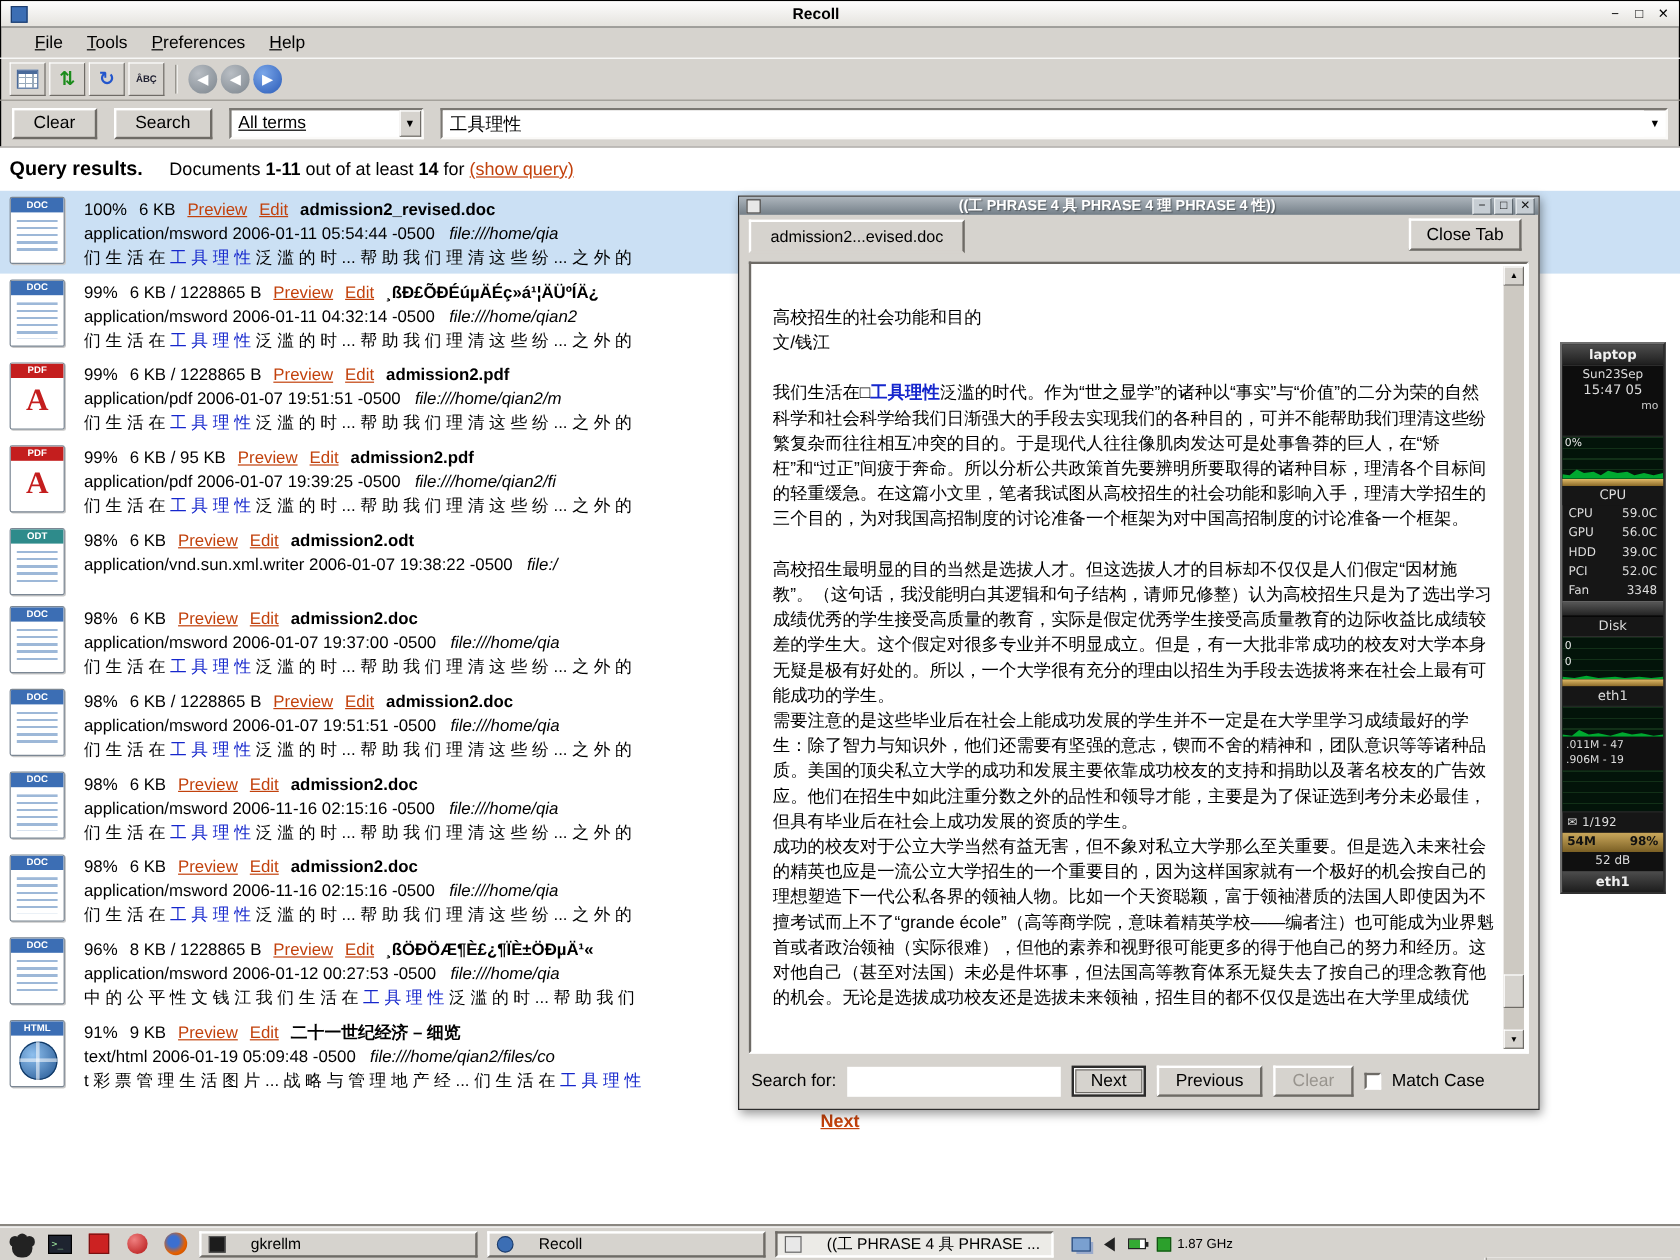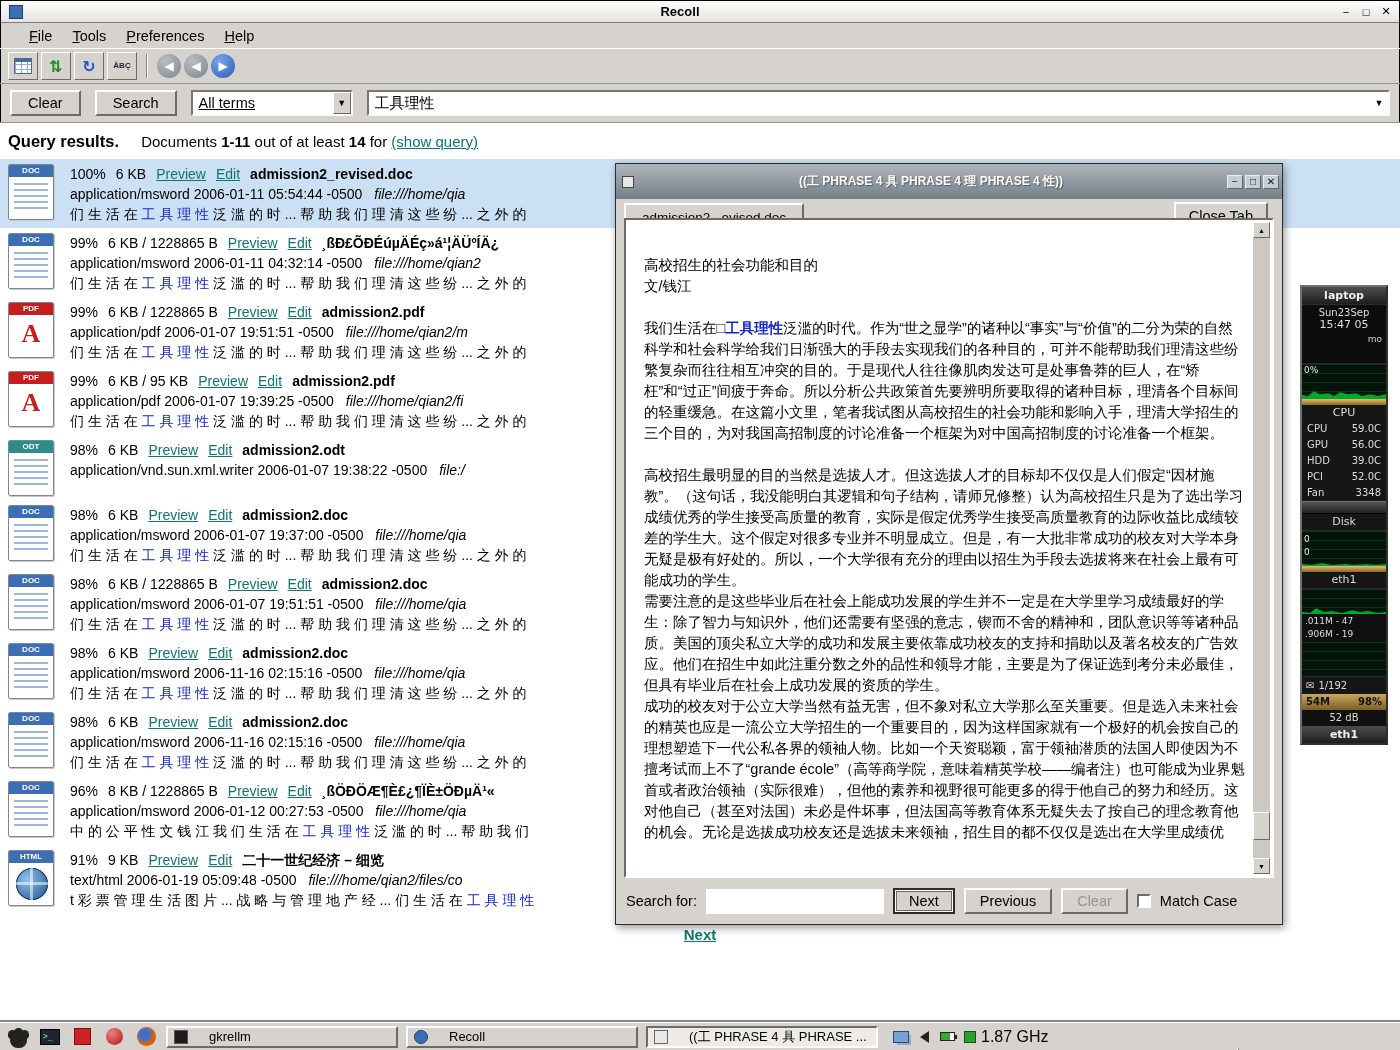--- a/index.html
+++ b/index.html
@@ -55,21 +55,21 @@
   .search-input { flex:1; border:none; outline:none; font-size:15px; padding:0 6px;
     font-family:"Liberation Sans","DejaVu Sans",sans-serif; background:#fff; }
   .hist-arrow { width:18px; display:flex; align-items:center; justify-content:center; font-size:9px; cursor:pointer; }
 
   
   .results-area { position:absolute; left:0; top:122px; width:1400px; bottom:28px;
     background:#fff; border-top:1px solid #999690; overflow:hidden; }
   .results-header { padding:9px 8px 8px 8px; font-size:15px; }
   .qr-title { font-weight:bold; font-size:16.5px; margin-right:18px; }
   .bold { font-weight:bold; }
-  .link { color:#0f766e; text-decoration:underline; cursor:pointer; }
+  .link { color:#c2410c; text-decoration:underline; cursor:pointer; }
   .result-row { display:flex; gap:16px; padding:5px 8px 4px 8px; }
   .result-row.selected { background:#cbe0f4; }
   .ricon { width:46px; height:56px; background:#fff; border:1px solid #7b8794; border-radius:2px;
     position:relative; flex:none; box-shadow:1px 1px 0 #c9c9c9; overflow:hidden; }
   .icon-tag { height:12px; color:#fff; font-size:8px; font-weight:bold; text-align:center; line-height:12px; }
   .tag-doc { background:#3c6eb4; } .tag-odt { background:#2e8b8b; }
   .tag-pdf { background:#c41e1e; } .tag-html { background:#3c6eb4; }
   .icon-lines { position:absolute; left:5px; right:5px; top:18px; bottom:6px;
     background:repeating-linear-gradient(#9db8d8 0 2px,transparent 2px 6px); }
   .pdf-a { position:absolute; left:0; right:0; top:16px; text-align:center; color:#c41e1e;
@@ -85,21 +85,21 @@
   .rline2 { font-size:14px; line-height:20px; white-space:nowrap; }
   .rurl { font-style:italic; margin-left:8px; }
   .rline3 { font-size:14px; line-height:20px; white-space:nowrap; overflow:hidden; }
   .hl { color:#1526cc; }
   .next-wrap { text-align:center; margin-top:12px; font-size:15px; }
   .next-wrap .link { font-weight:bold; }
 
   
   .preview-win { position:absolute; left:615px; top:163px; width:668px; height:762px;
     background:#d6d3ce; border:1px solid #2c2c2c; box-shadow:2px 3px 8px rgba(0,0,0,.4); z-index:10; }
-  .pv-titlebar { height:35px; background:linear-gradient(#aeb6bd,#747f88); display:flex;
+  .pv-titlebar { height:15px; background:linear-gradient(#aeb6bd,#747f88); display:flex;
     align-items:center; padding:0 3px; }
   .pv-icon { width:12px; height:12px; background:#e8e8e8; border:1px solid #444; margin:0 3px; }
   .pv-title { flex:1; text-align:center; color:#fff; font-weight:bold; font-size:12px;
     text-shadow:1px 1px 1px rgba(0,0,0,.4); white-space:nowrap; overflow:hidden; }
   .pv-wc { width:16px; height:14px; margin-left:2px; display:flex; align-items:center;
     justify-content:center; font-size:10px; color:#111; cursor:pointer; background:#c6cdd3;
     border:1px solid; border-color:#e9edf0 #5c666e #5c666e #e9edf0; }
   .pv-tabbar { position:relative; height:32px; }
   .pv-tab { position:absolute; left:8px; top:4px; height:28px; padding:0 16px; font-size:13.5px;
     display:flex; align-items:center; background:#d6d3ce;
@@ -172,21 +172,21 @@
   .task-ic { width:14px; height:14px; flex:none; }
   .ti-gkrellm { background:#1c1c1c; border:1px solid #555; }
   .ti-recoll { background:#3c6eb4; border-radius:50%; border:1px solid #1d3d6d; }
   .ti-preview { background:#e8e8e8; border:1px solid #666; }
   .tray { display:flex; align-items:center; gap:5px; margin-left:6px; }
   .tray-ic { width:18px; height:16px; cursor:pointer; display:flex; align-items:center; justify-content:center; }
   .screens { width:16px; height:12px; background:#7aa0d0; border:1px solid #2a4a7a; box-shadow:3px 3px 0 -1px #9ac; }
   .speaker { width:0; height:0; border-top:6px solid transparent; border-bottom:6px solid transparent; border-right:9px solid #222; }
   .battery { width:15px; height:9px; border:1px solid #222; background:linear-gradient(90deg,#3a3 70%,#fff 70%); position:relative; }
   .battery::after { content:""; position:absolute; right:-3px; top:2px; width:2px; height:4px; background:#222; }
-  .freq { font-size:16px; display:flex; align-items:center; gap:5px; }
+  .freq { font-size:11px; display:flex; align-items:center; gap:5px; }
   .freq-ic { width:12px; height:12px; background:#2ca02c; border:1px solid #145214; }
   .tb-clock { font-size:14px; padding:0 10px 0 12px; border-left:1px solid #8a8781; box-shadow:-1px 0 0 #fff; height:22px; display:flex; align-items:center;margin-top:44px; }
 </style>
 </head>
 <body>
 
 <div class="screen">
 
   <div class="titlebar">
     <span class="win-icon"></span>

